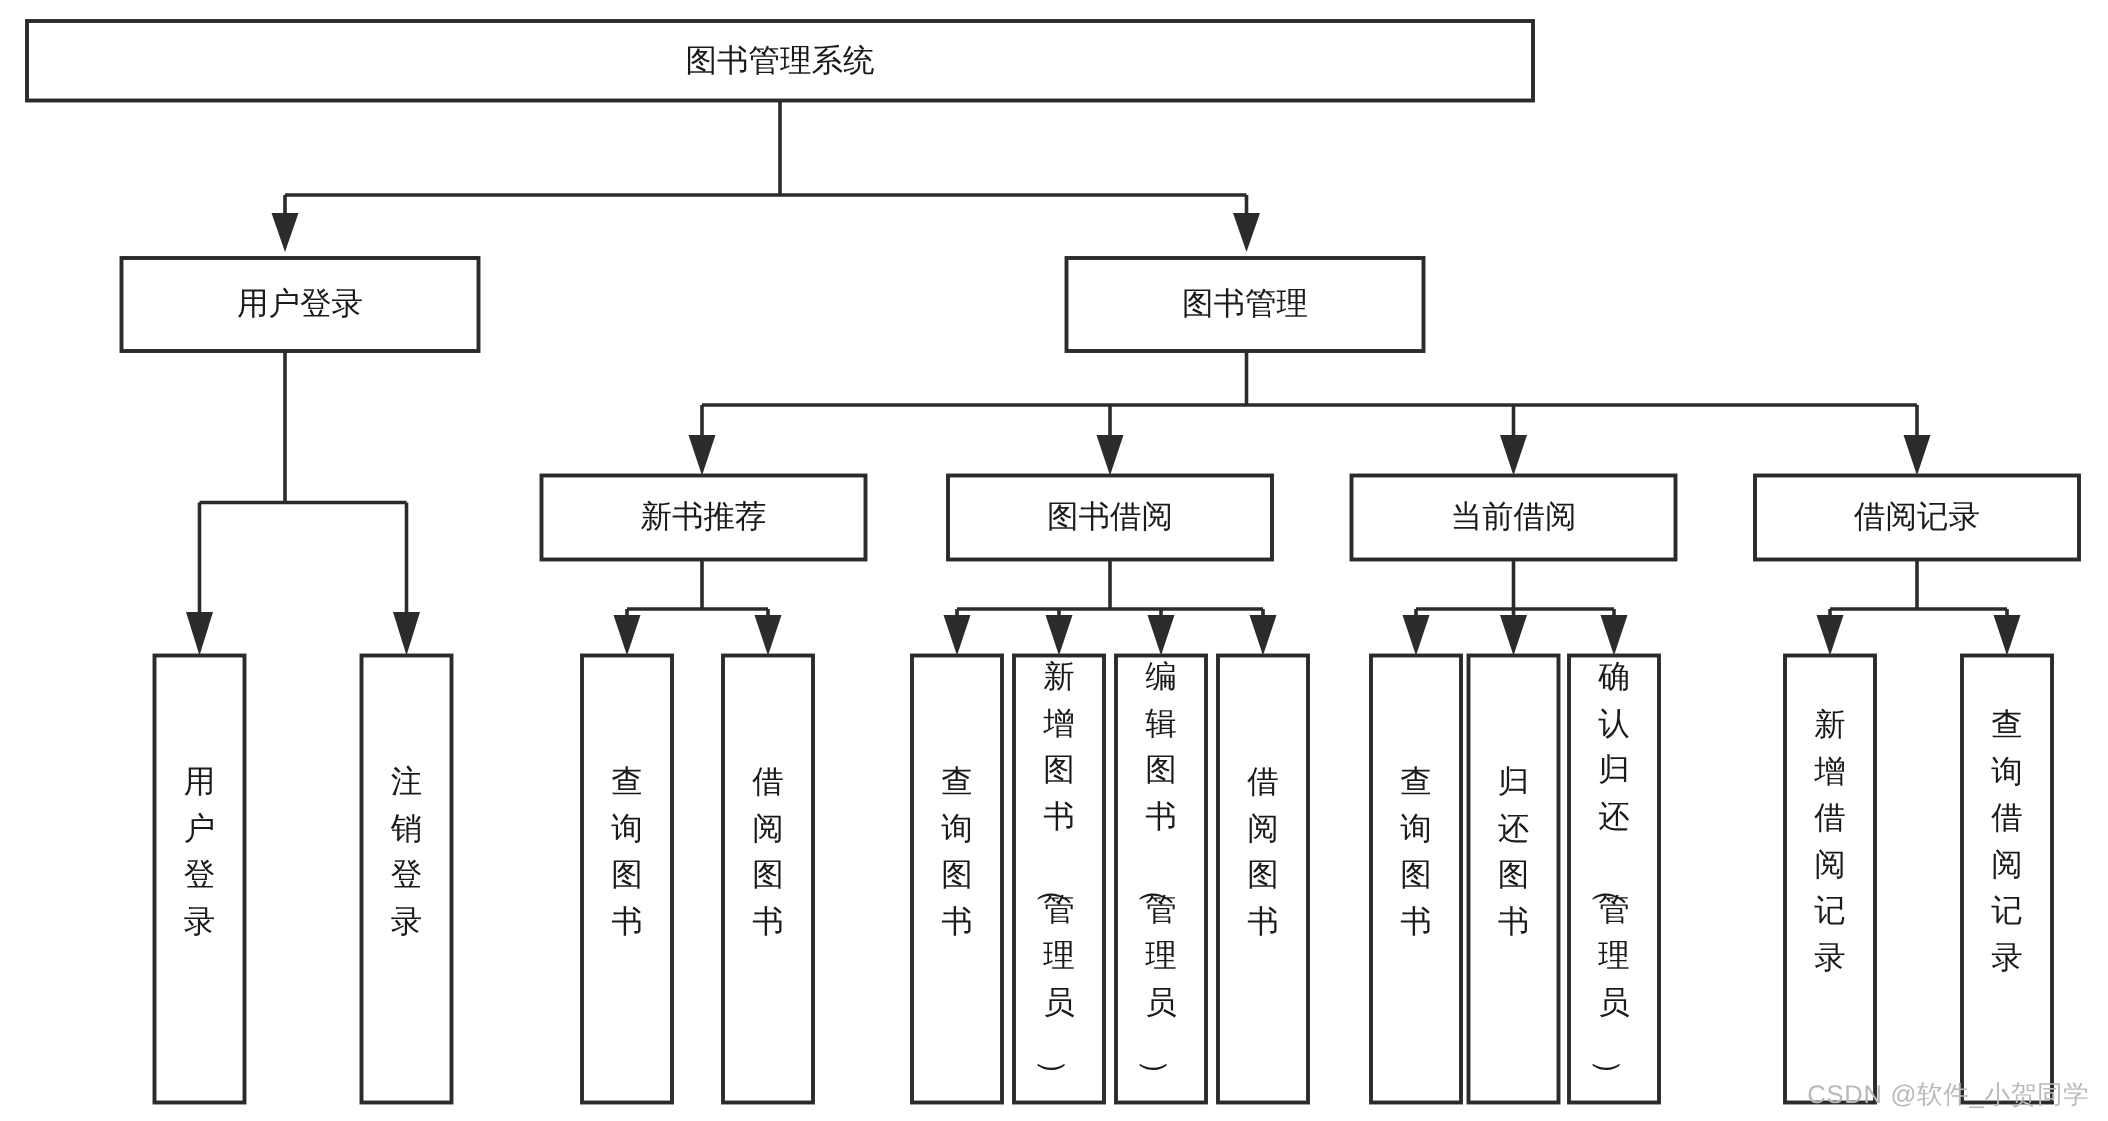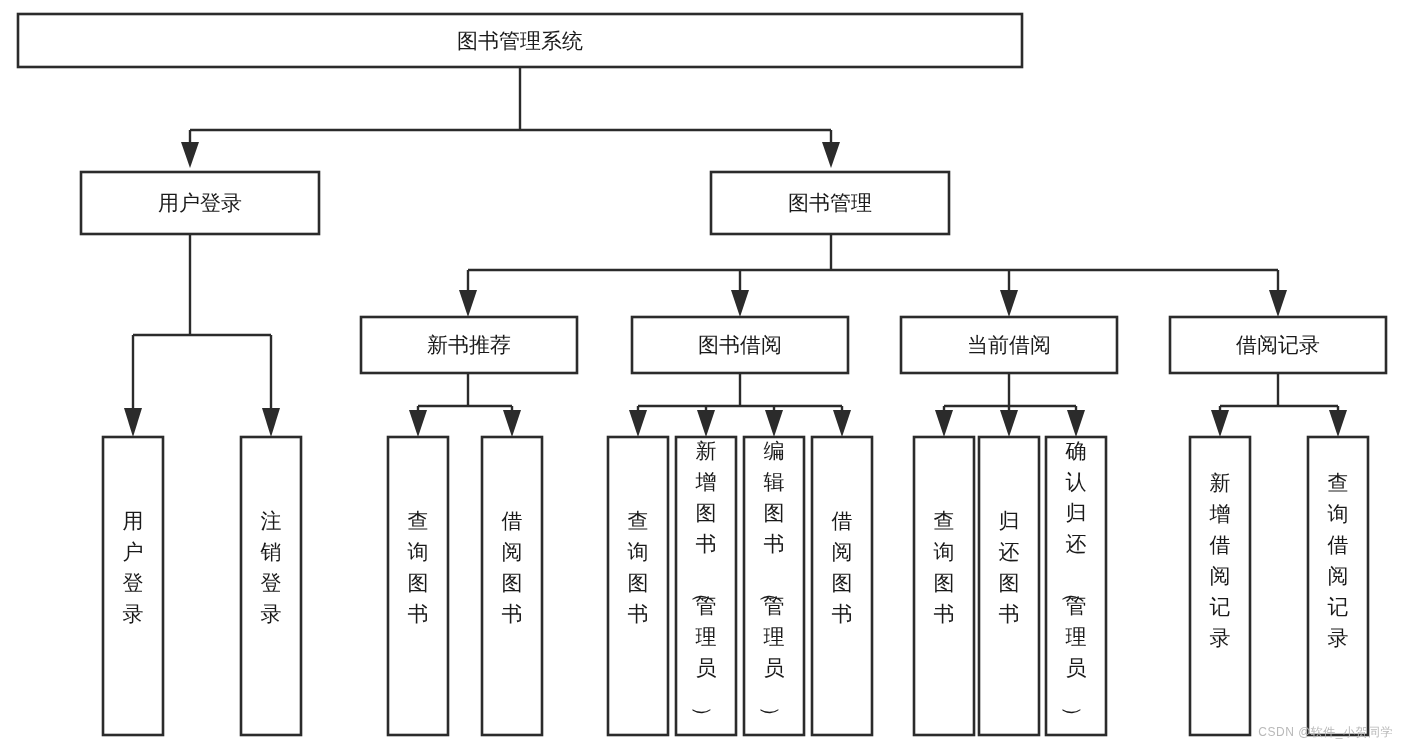--- a/index.html
+++ b/index.html
@@ -52,21 +52,21 @@
     font-family: "Liberation Sans", "DejaVu Sans", sans-serif;
     fill: #1a1a1a;
     font-size: 21px;
     text-anchor: middle;
   }
   .watermark {
     position: absolute;
     right: 12px;
     bottom: 6px;
     font-family: "Liberation Sans", "DejaVu Sans", sans-serif;
-    font-size: 12px;
+    font-size: 17px;
     color: #b9b9b9;
     letter-spacing: 0.5px;
     user-select: none;
     pointer-events: none;
   }
 </style>
 </head>
 <body>
 
 <div id="canvas">

